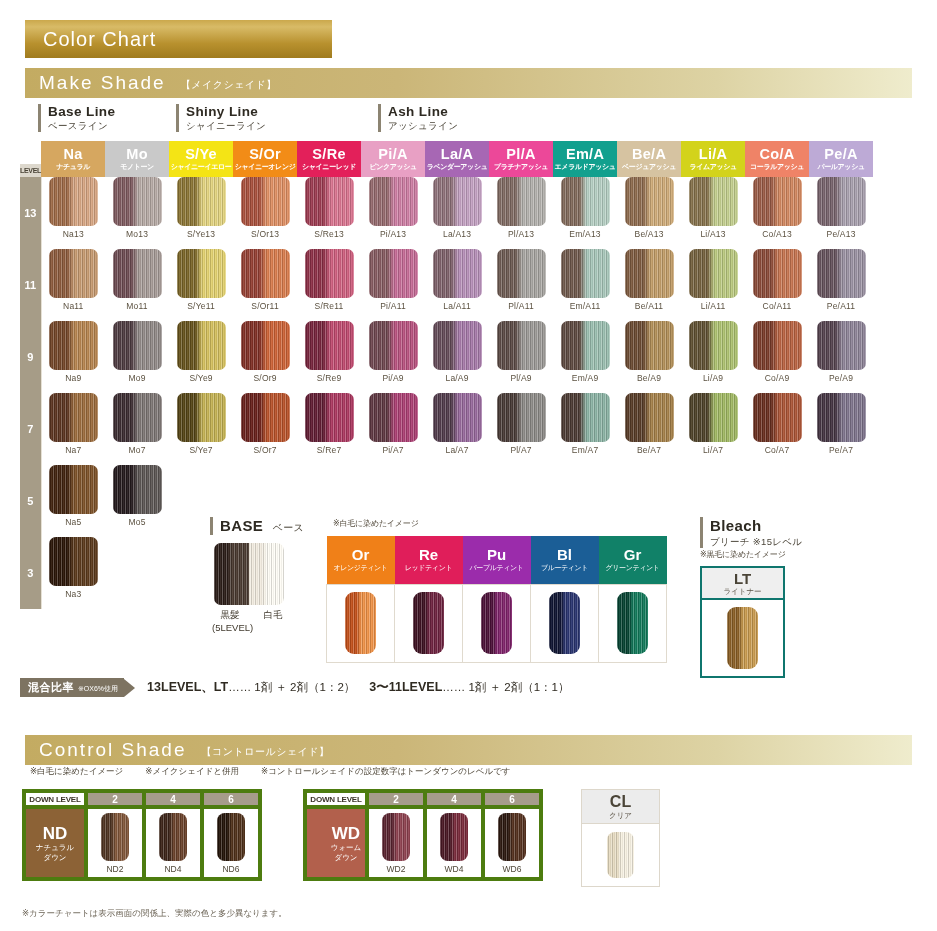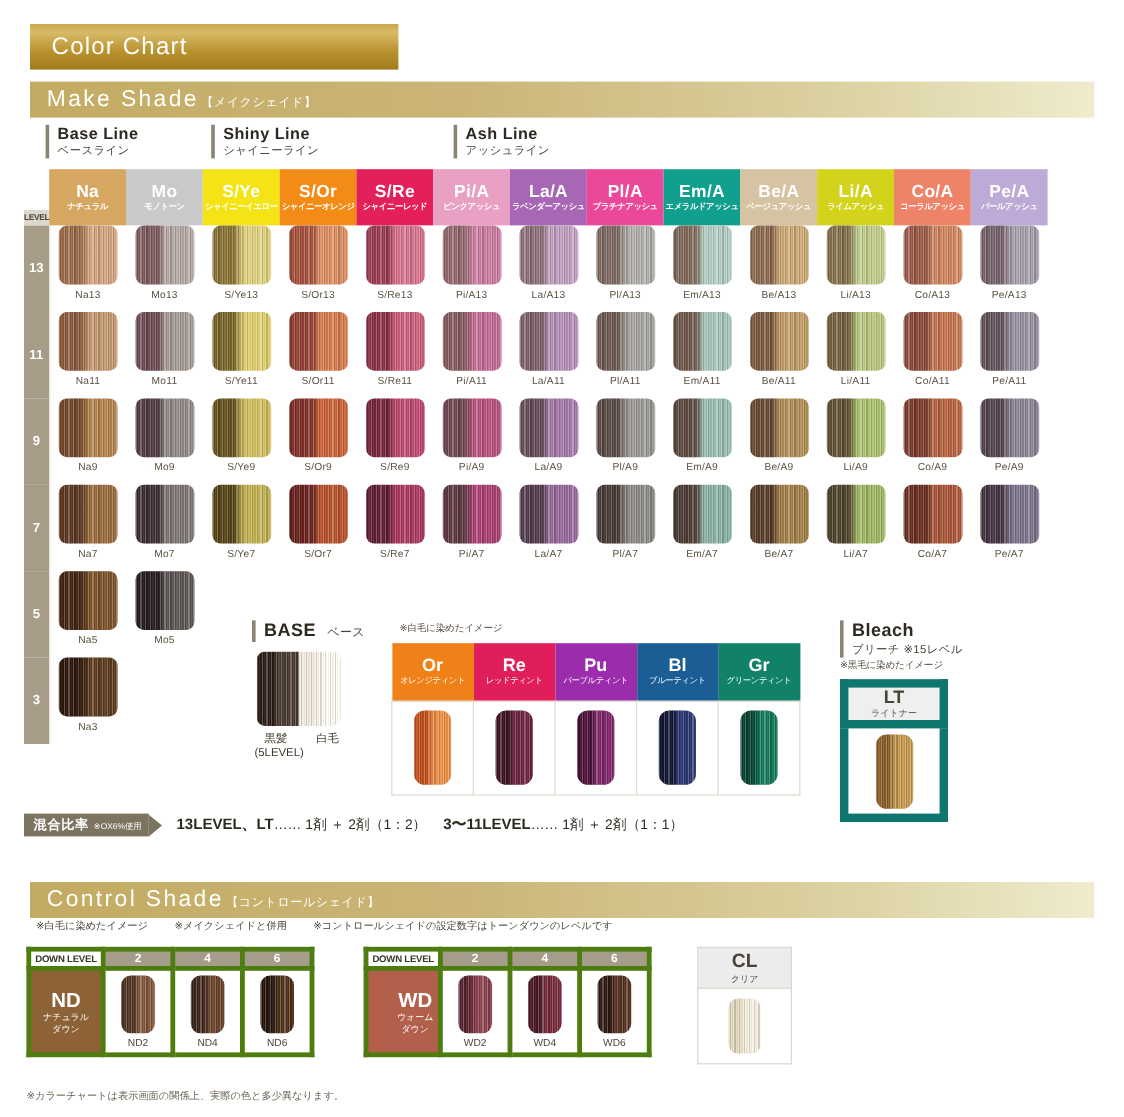--- a/index.html
+++ b/index.html
@@ -17,21 +17,21 @@
     position:absolute; left:25px; top:20px; width:307px; height:38px;
     background: linear-gradient(to bottom, #cba84c 0%, #d8bb67 18%, #b8912e 62%, #a07b1e 100%);
     display:flex; align-items:center; padding-left:18px;
   }
   .title-banner .txt { color:#fff; font-size:20px; letter-spacing:1px; font-weight:400; }
 
   
   .sec-head {
     position:absolute; left:25px; height:30px;
     background: linear-gradient(to right, #c3ab62 0%, #cbb678 42%, #ddd3a4 78%, #efeccd 100%);
-    display:flex; align-items:center; padding-left:14px; gap:2px;
+    display:flex; align-items:center; padding-left:14px; gap:15px;
   }
   .sec-head .en { color:#fff; font-size:19px; letter-spacing:2px; }
   .sec-head .jp { color:#fff; font-size:10px; letter-spacing:0.5px; padding-top:4px;}
 
   
   .line-label { position:absolute; padding-left:7px; border-left:3px solid #8c8472; }
   .line-label .en { font-size:13.5px; font-weight:bold; color:#2e2a22; letter-spacing:0.4px; display:block; line-height:15px;}
   .line-label .jp { font-size:9.5px; color:#4c463a; display:block; line-height:13px; letter-spacing:0.3px;}
 
   
@@ -43,21 +43,21 @@
   .lvlhead span {
     display:block; background:#ddd8cd; color:#4a4437;
     font-size:7px; font-weight:bold; text-align:center; line-height:11px;
     letter-spacing:-0.3px; padding:1px 0;
   }
   .lvlcell {
     width:19px; background:#a69c87; color:#fff;
     font-size:11px; font-weight:bold; text-align:center; vertical-align:middle;
   }
 
-  .colhead { width:64px; height:47px; text-align:center; vertical-align:middle; padding:2px 0; }
+  .colhead { width:64px; height:36px; text-align:center; vertical-align:middle; padding:2px 0; }
   .colhead .abbr { display:block; font-size:14.5px; font-weight:bold; line-height:16px; letter-spacing:0.3px; }
   .colhead .jpn { display:block; font-size:7px; line-height:10px; letter-spacing:-0.4px; }
 
   .swcell {
     width:64px; height:72px; text-align:center; vertical-align:top;
     border-right:1px solid #e6e1d5; border-bottom:1px solid #e6e1d5;
     background:#fff; padding-top:4px;
   }
   .swcell.firstcol { border-left:1px solid #e6e1d5; }
   .swcell .sw {
@@ -91,21 +91,21 @@
   table.tint { border-collapse:collapse; margin-top:7px; }
   table.tint td { padding:0; border:1px solid #e0dace; }
   .tint-head { width:68px; height:48px; text-align:center; vertical-align:middle; border:0 !important;}
   .tint-head .abbr { display:block; color:#fff; font-size:15px; font-weight:bold; line-height:16px;}
   .tint-head .jpn  { display:block; color:#fff; font-size:7px; line-height:10px; letter-spacing:-0.4px;}
   .tint-cell { width:68px; height:78px; text-align:center; vertical-align:middle; background:#fff;}
   .tint-cell .sw { width:31px; height:62px; border-radius:9px; margin:0 auto; }
 
   .bleach-box { position:absolute; left:700px; top:517px; }
   table.bl { border-collapse:collapse; margin-top:6px;}
-  table.bl td { padding:0; border:7px solid #0f766e; }
+  table.bl td { padding:0; border:2px solid #0f766e; }
   .bl-head { width:83px; height:32px; text-align:center; vertical-align:middle; background:#efefef;}
   .bl-head .abbr { display:block; color:#4a4437; font-size:15px; font-weight:bold; line-height:17px;}
   .bl-head .jpn { display:block; color:#5b5346; font-size:7.5px; line-height:10px;}
   .bl-cell { width:83px; height:78px; text-align:center; vertical-align:middle; background:#fff;}
   .bl-cell .sw { width:31px; height:62px; border-radius:9px; margin:0 auto;}
 
   
   .ratio { position:absolute; left:20px; top:678px; display:flex; align-items:center; }
   .ratio-tag {
     background:#7d7361; color:#fff; height:19px; display:flex; align-items:center;

